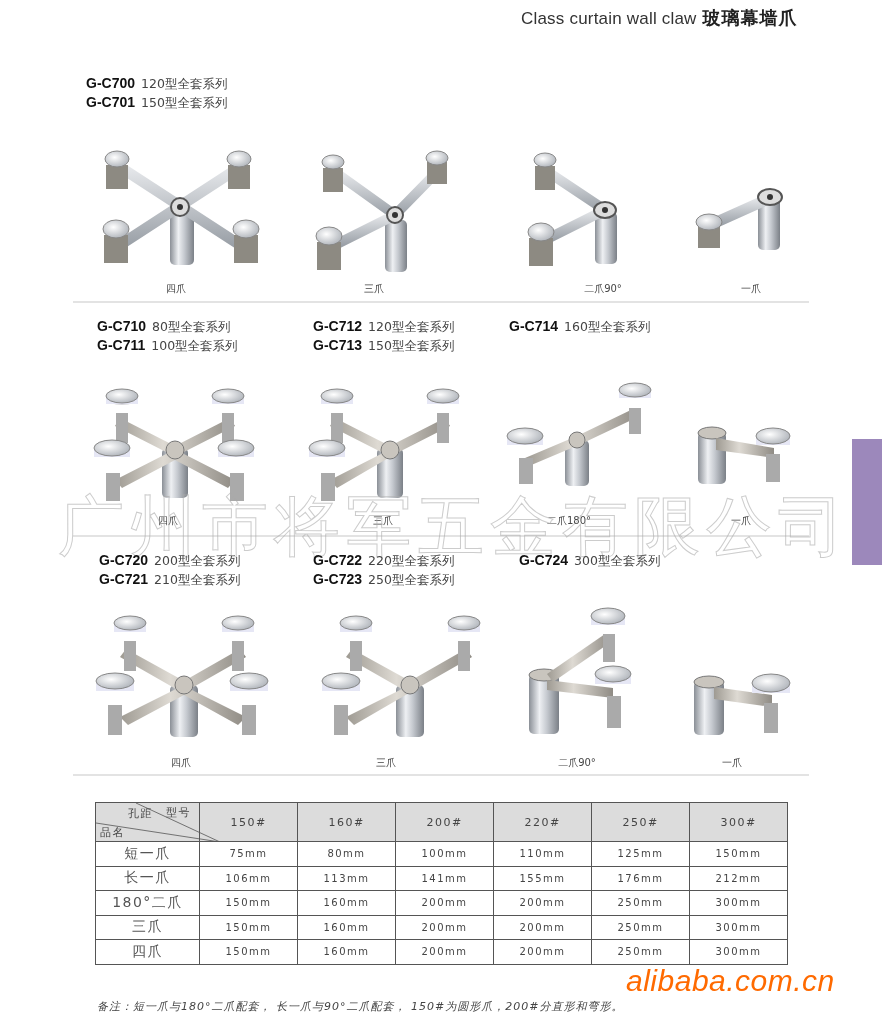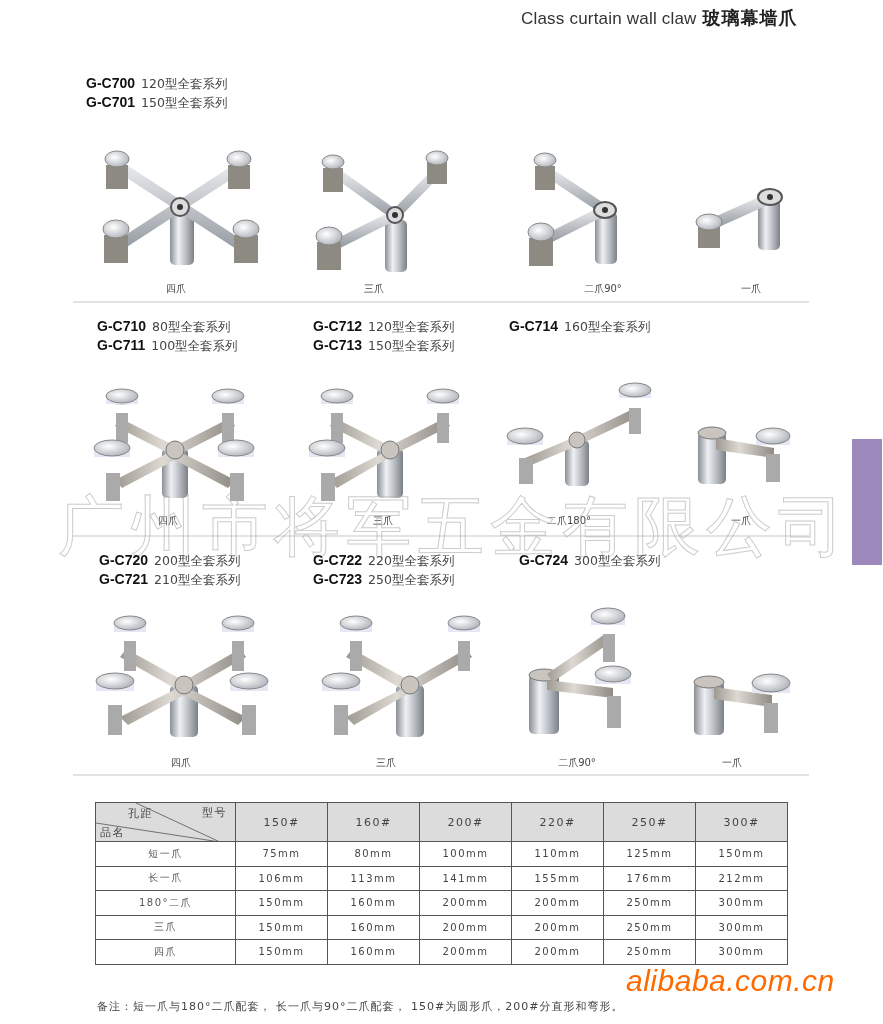--- a/index.html
+++ b/index.html
@@ -18,28 +18,28 @@
   .plabel { position: absolute; font-size: 10px; color: #444; transform: translateX(-50%); white-space: nowrap; }
 
   .accent-bar { position: absolute; left: 852px; top: 439px; width: 30px; height: 126px; background: #9c88bb; }
 
   .watermark { position: absolute; top: 482px; left: 58px; font-family: "DejaVu Serif", serif; font-size: 66px; color: rgba(200,200,200,0.45); letter-spacing: 6px; white-space: nowrap; -webkit-text-stroke: 1px rgba(170,170,170,0.6); color: transparent; }
 
   table.spec { position: absolute; left: 95px; top: 802px; width: 693px; border-collapse: collapse; font-size: 10px; color: #444; }
   table.spec th, table.spec td { border: 1px solid #555; text-align: center; letter-spacing: 1.5px; }
   table.spec th { background: #dcdcdc; font-weight: normal; height: 39px; font-size: 11px; }
   table.spec td { height: 24.5px; }
-  table.spec td.rowname { font-size: 10px; color: #555; }
-  th.corner { position: relative; width: 140px; padding: 4px; }
+  table.spec td.rowname { font-size: 14px; color: #555; }
+  th.corner { position: relative; width: 104px; padding: 4px; }
   th.corner svg { position: absolute; left: 0; top: 0; }
   th.corner .c-top { position: absolute; top: 3px; left: 32px; font-size: 11px; }
   th.corner .c-right { position: absolute; top: 2px; right: 8px; font-size: 11px; }
   th.corner .c-bottom { position: absolute; bottom: 1px; left: 4px; font-size: 11px; }
 
-  .note { position: absolute; left: 97px; top: 999px; font-size: 11px; color: #444; letter-spacing: 1px; }
+  .note { position: absolute; left: 97px; top: 999px; font-size: 11px; color: #444; letter-spacing: 1px; font-style: italic; }
   .brand-wm { position: absolute; left: 626px; top: 964px; font-family: "Liberation Sans", sans-serif; font-size: 30px; color: #ff6a00; letter-spacing: 0.5px; font-style: italic; }
 </style>
 </head>
 <body>
 
 <div class="header">
   <span class="en">Class  curtain wall claw</span>
   <span class="cn">玻璃幕墙爪</span>
 </div>
 

